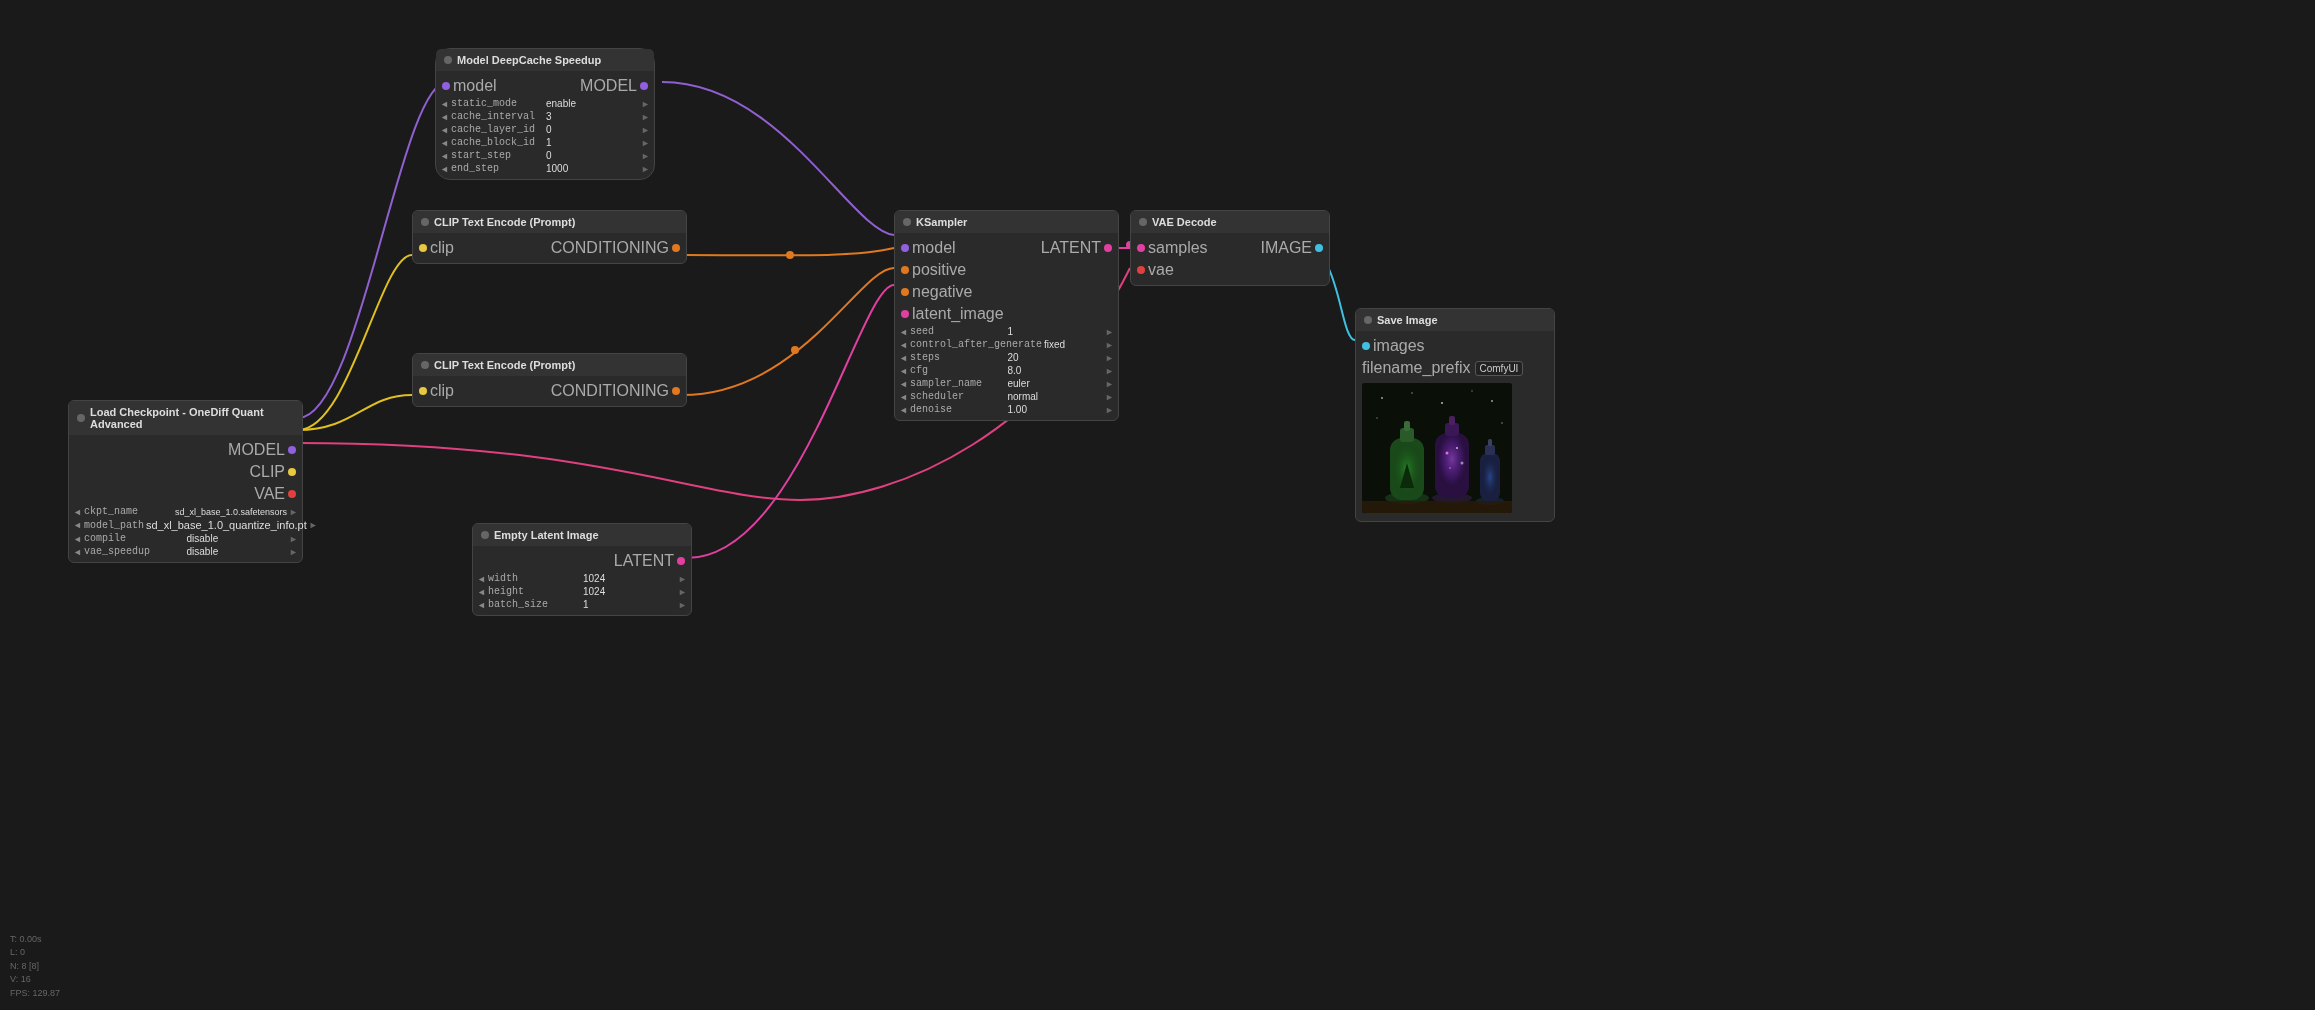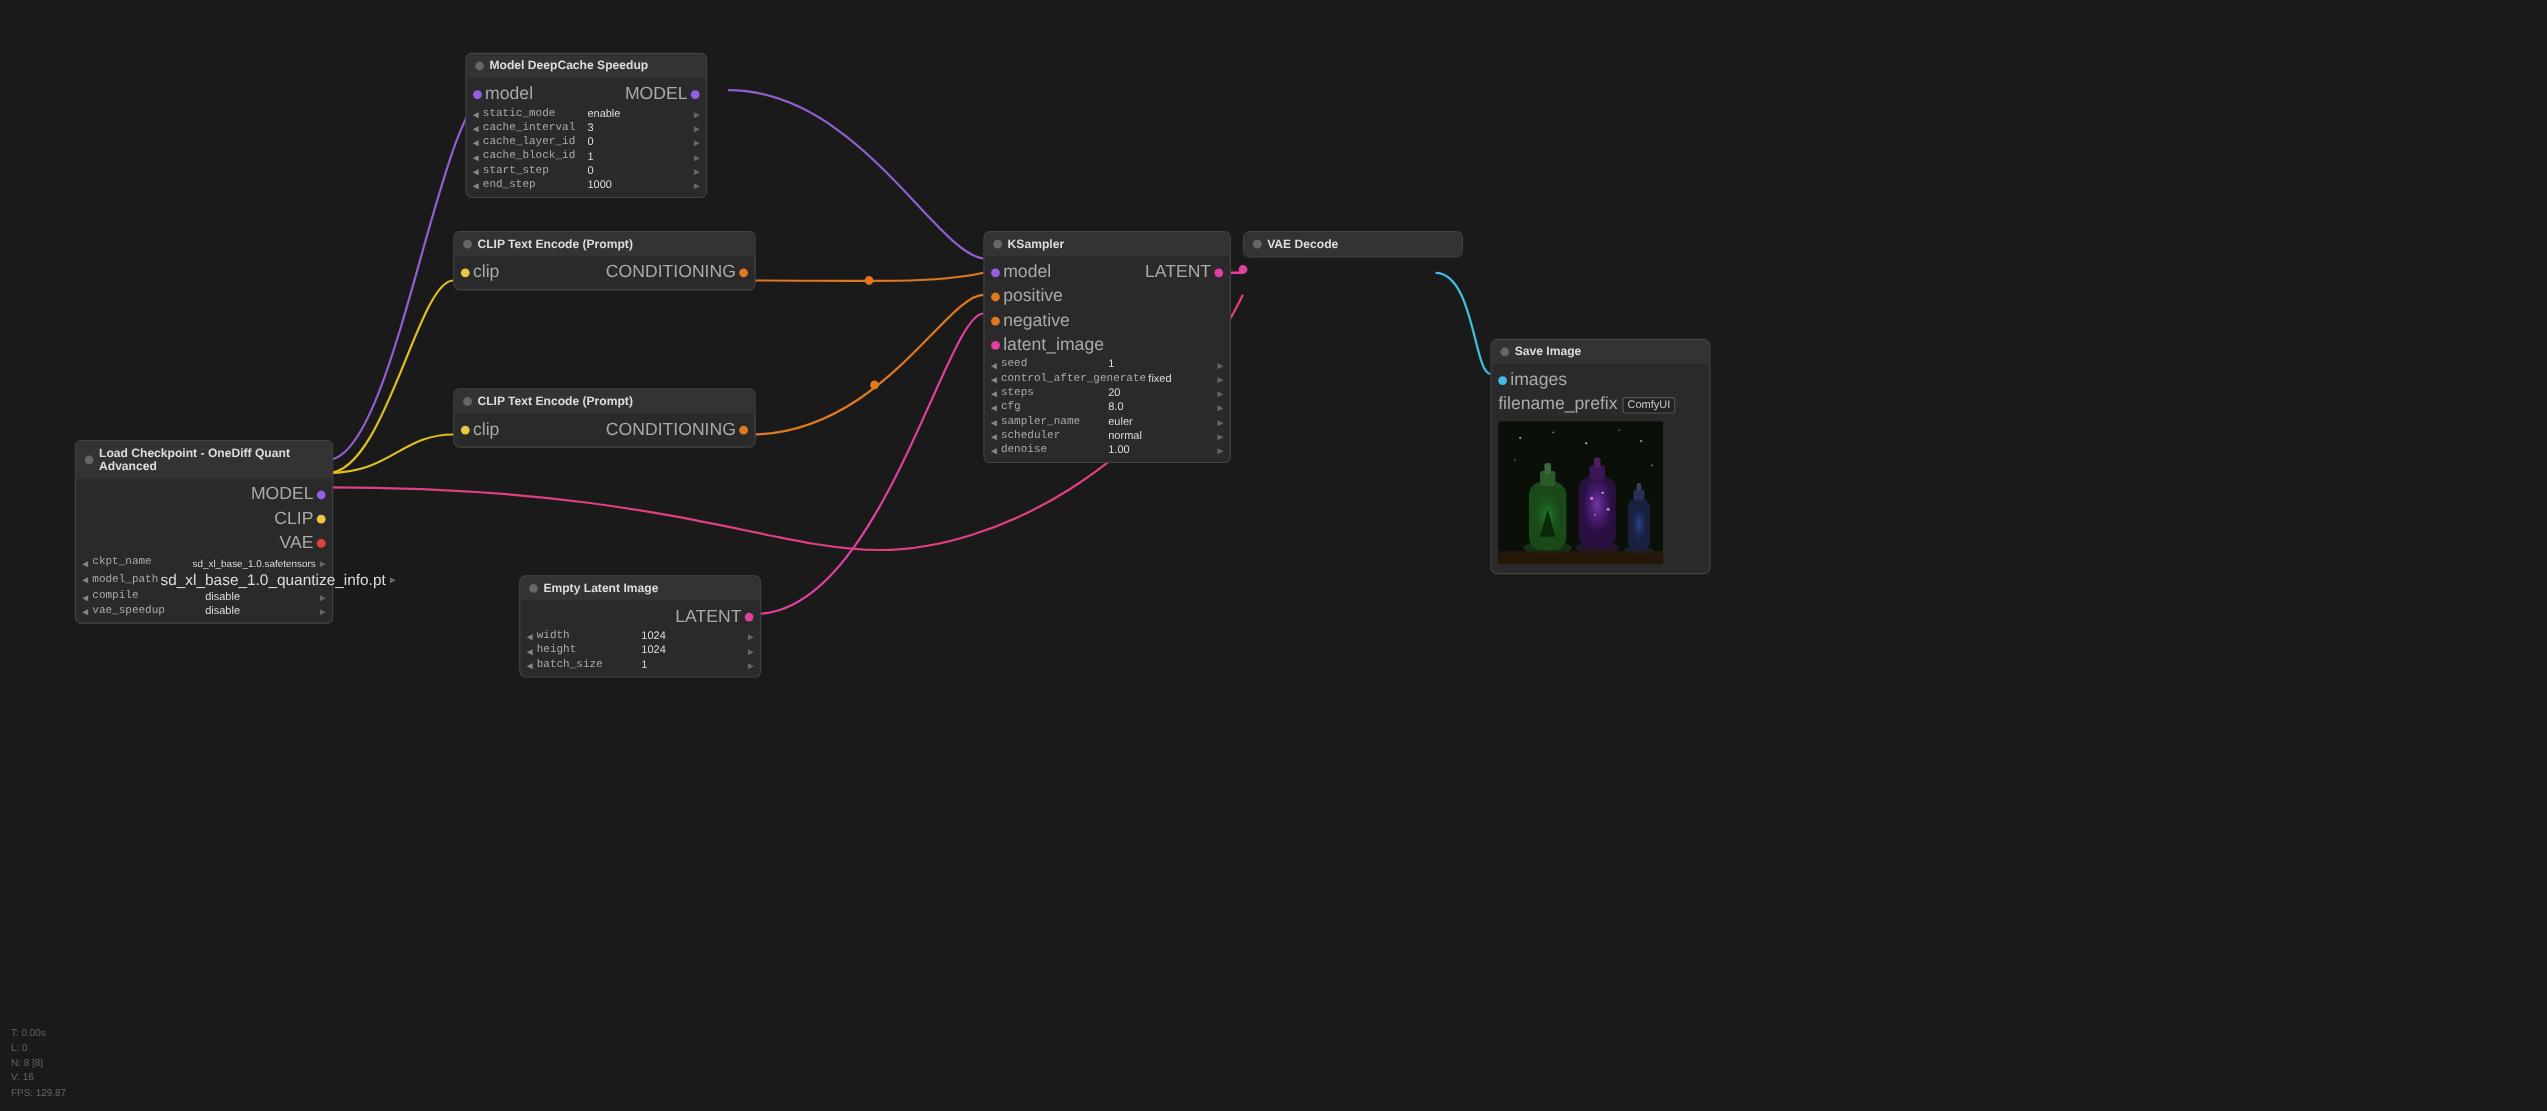--- a/index.html
+++ b/index.html
@@ -251,39 +251,39 @@
     </div>
     <div class="input-row">
       <span class="arrow">◄</span>
       <span class="field-label">ckpt_name</span>
       <span class="field-value" style="font-size:9px;">sd_xl_base_1.0.safetensors</span>
       <span class="btn-arrow">►</span>
     </div>
     <div class="input-row">
       <span class="arrow">◄</span>
       <span class="field-label">model_path</span>
-      <span class="field-value" style="font-size:14px;">sd_xl_base_1.0_quantize_info.pt</span>
+      <span class="field-value" style="font-size:11px;">sd_xl_base_1.0_quantize_info.pt</span>
       <span class="btn-arrow">►</span>
     </div>
     <div class="input-row">
       <span class="arrow">◄</span>
       <span class="field-label">compile</span>
       <span class="field-value">disable</span>
       <span class="btn-arrow">►</span>
     </div>
     <div class="input-row">
       <span class="arrow">◄</span>
       <span class="field-label">vae_speedup</span>
       <span class="field-value">disable</span>
       <span class="btn-arrow">►</span>
     </div>
   </div>
 </div>
 
-<div class="node" style="left:423px; top:48px; width:220px;">
+<div class="node" style="left:435px; top:48px; width:220px;border-radius:15px;">
   <div class="node-header">
     <div class="node-dot"></div>
     <span>Model DeepCache Speedup</span>
   </div>
   <div class="node-body">
     <div class="node-row port-row">
       <div style="display:flex;align-items:center;gap:3px;">
         <div class="port-dot purple"></div>
         <span class="port-label">model</span>
       </div>
@@ -478,20 +478,38 @@
       <span class="field-value">1.00</span>
       <span class="btn-arrow">►</span>
     </div>
   </div>
 </div>
 
 <div class="node" style="left:1130px; top:210px; width:180px;">
   <div class="node-header">
     <div class="node-dot"></div>
     <span>VAE Decode</span>
+  </div>
+  <div class="node-body">
+    <div class="node-row port-row">
+      <div style="display:flex;align-items:center;gap:3px;">
+        <div class="port-dot pink"></div>
+        <span class="port-label">samples</span>
+      </div>
+      <div style="display:flex;align-items:center;gap:3px;">
+        <span class="port-label right">IMAGE</span>
+        <div class="port-dot cyan"></div>
+      </div>
+    </div>
+    <div class="node-row">
+      <div style="display:flex;align-items:center;gap:3px;">
+        <div class="port-dot red"></div>
+        <span class="port-label">vae</span>
+      </div>
+    </div>
   </div>
 </div>
 
 <div class="node" style="left:1355px; top:308px; width:175px;">
   <div class="node-header">
     <div class="node-dot"></div>
     <span>Save Image</span>
   </div>
   <div class="node-body">
     <div class="node-row">

